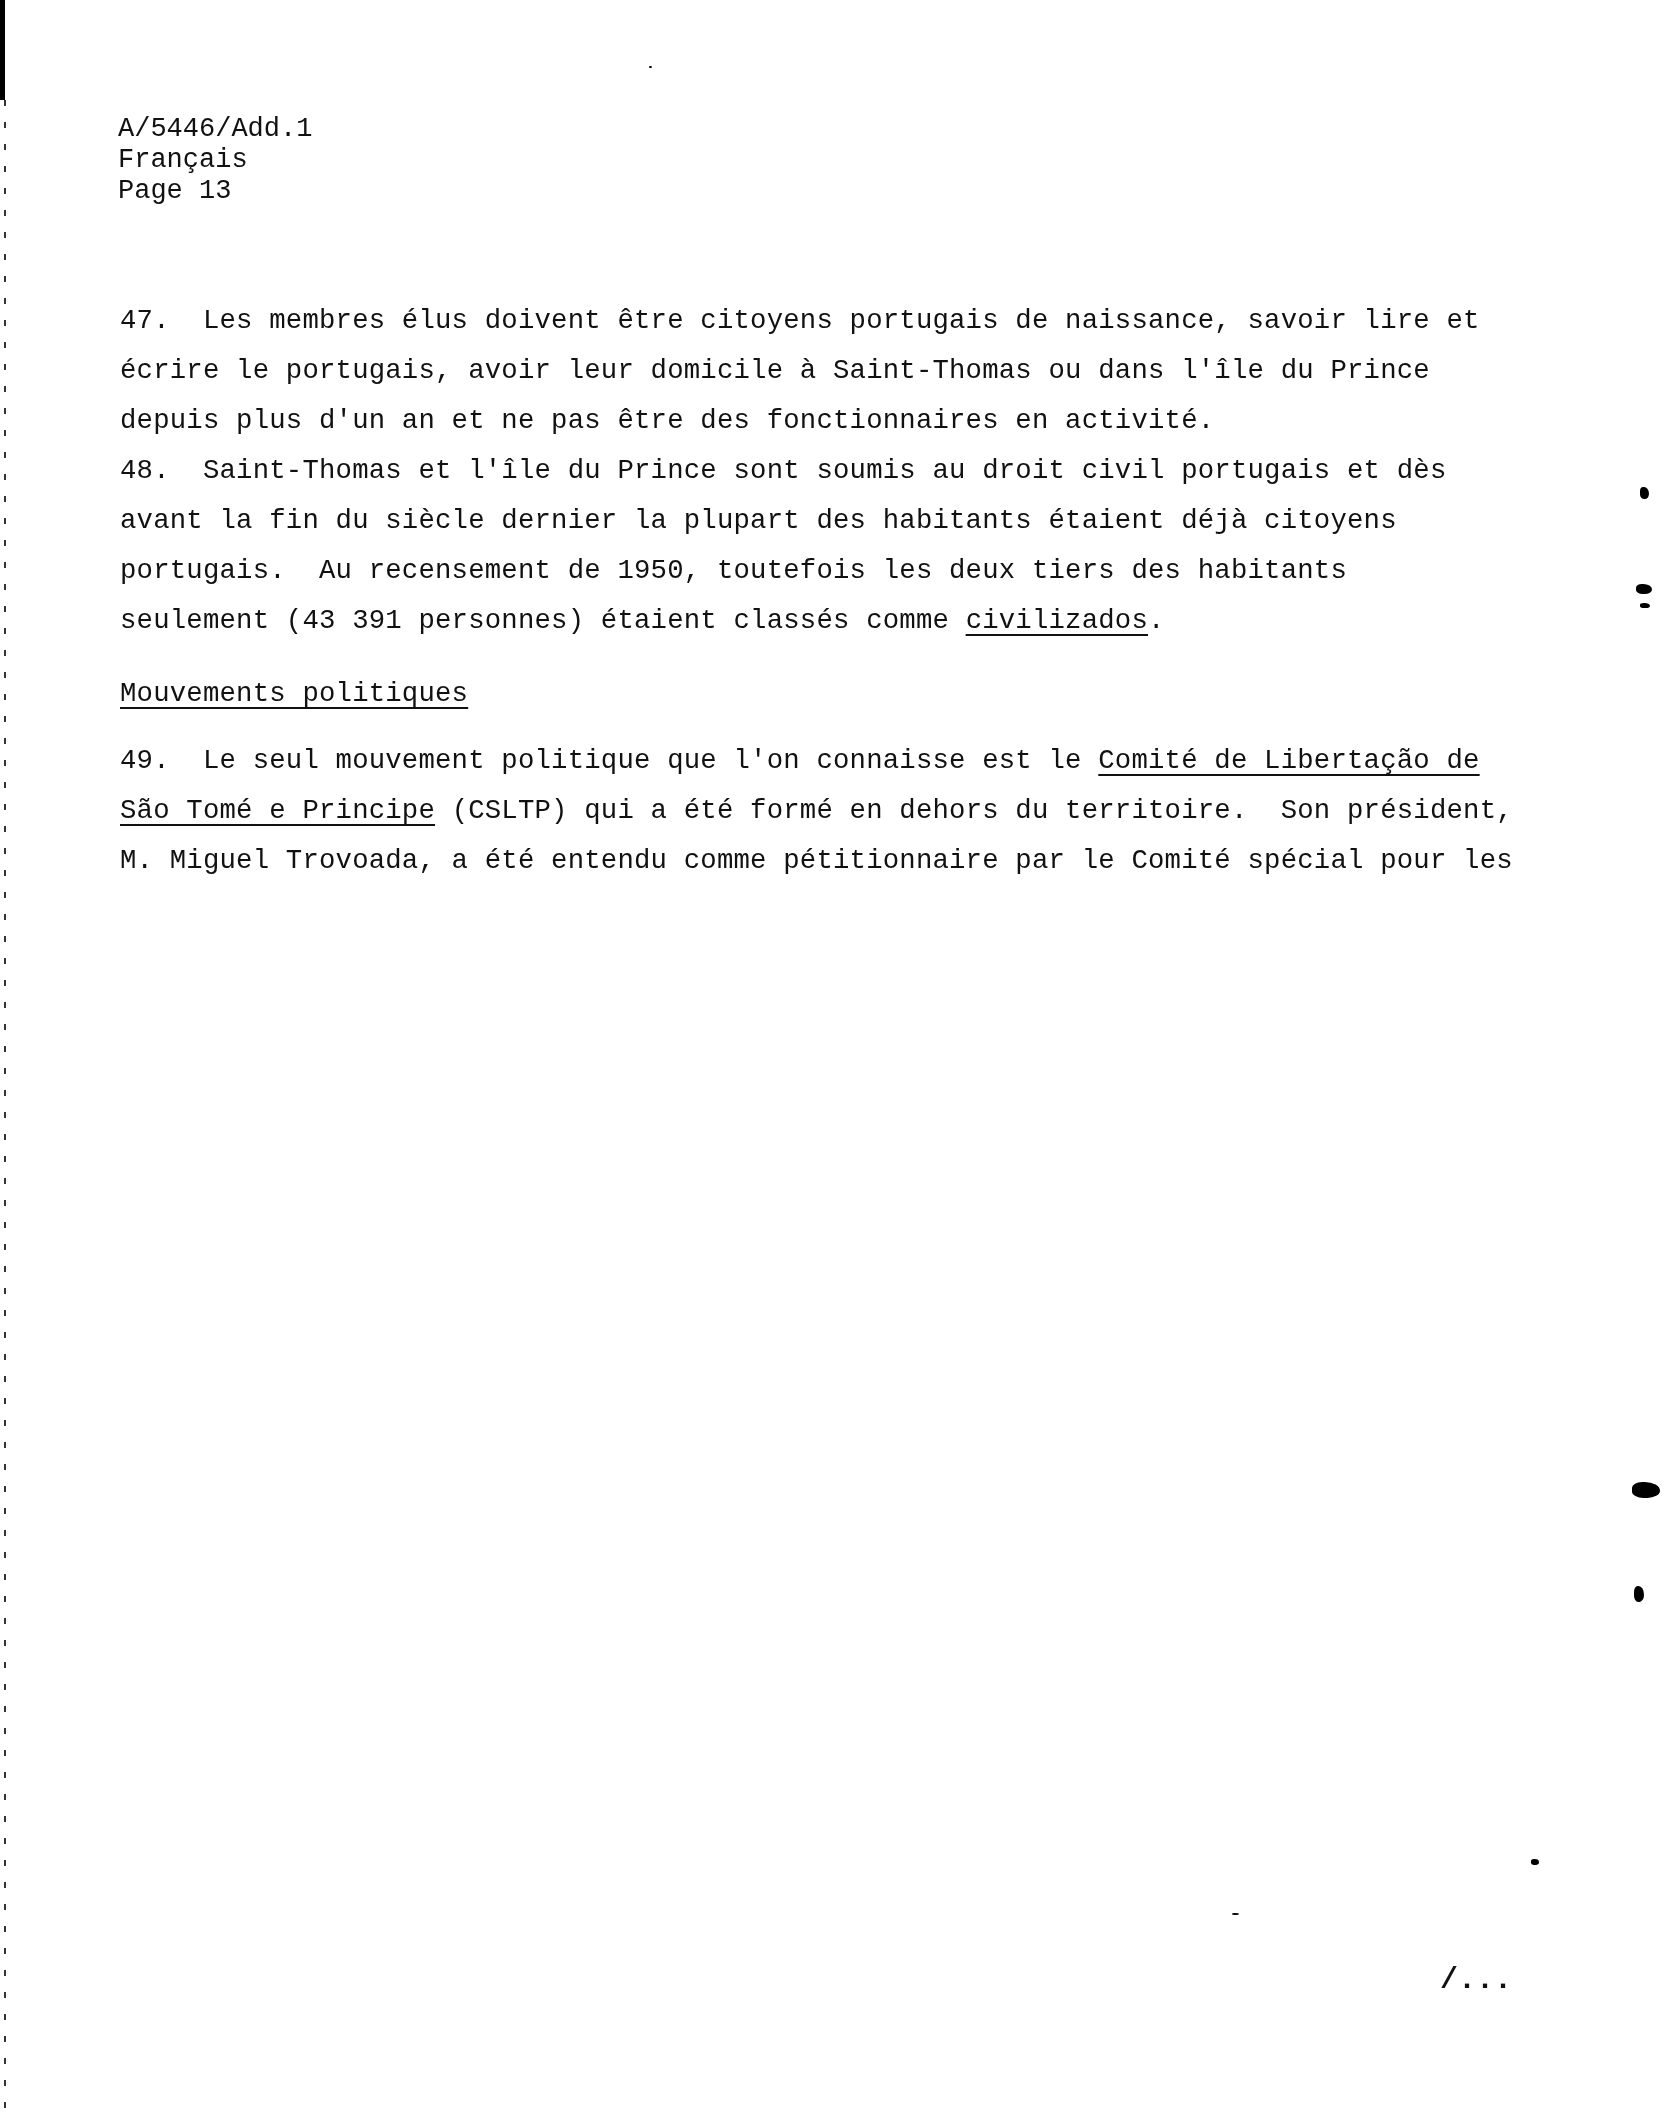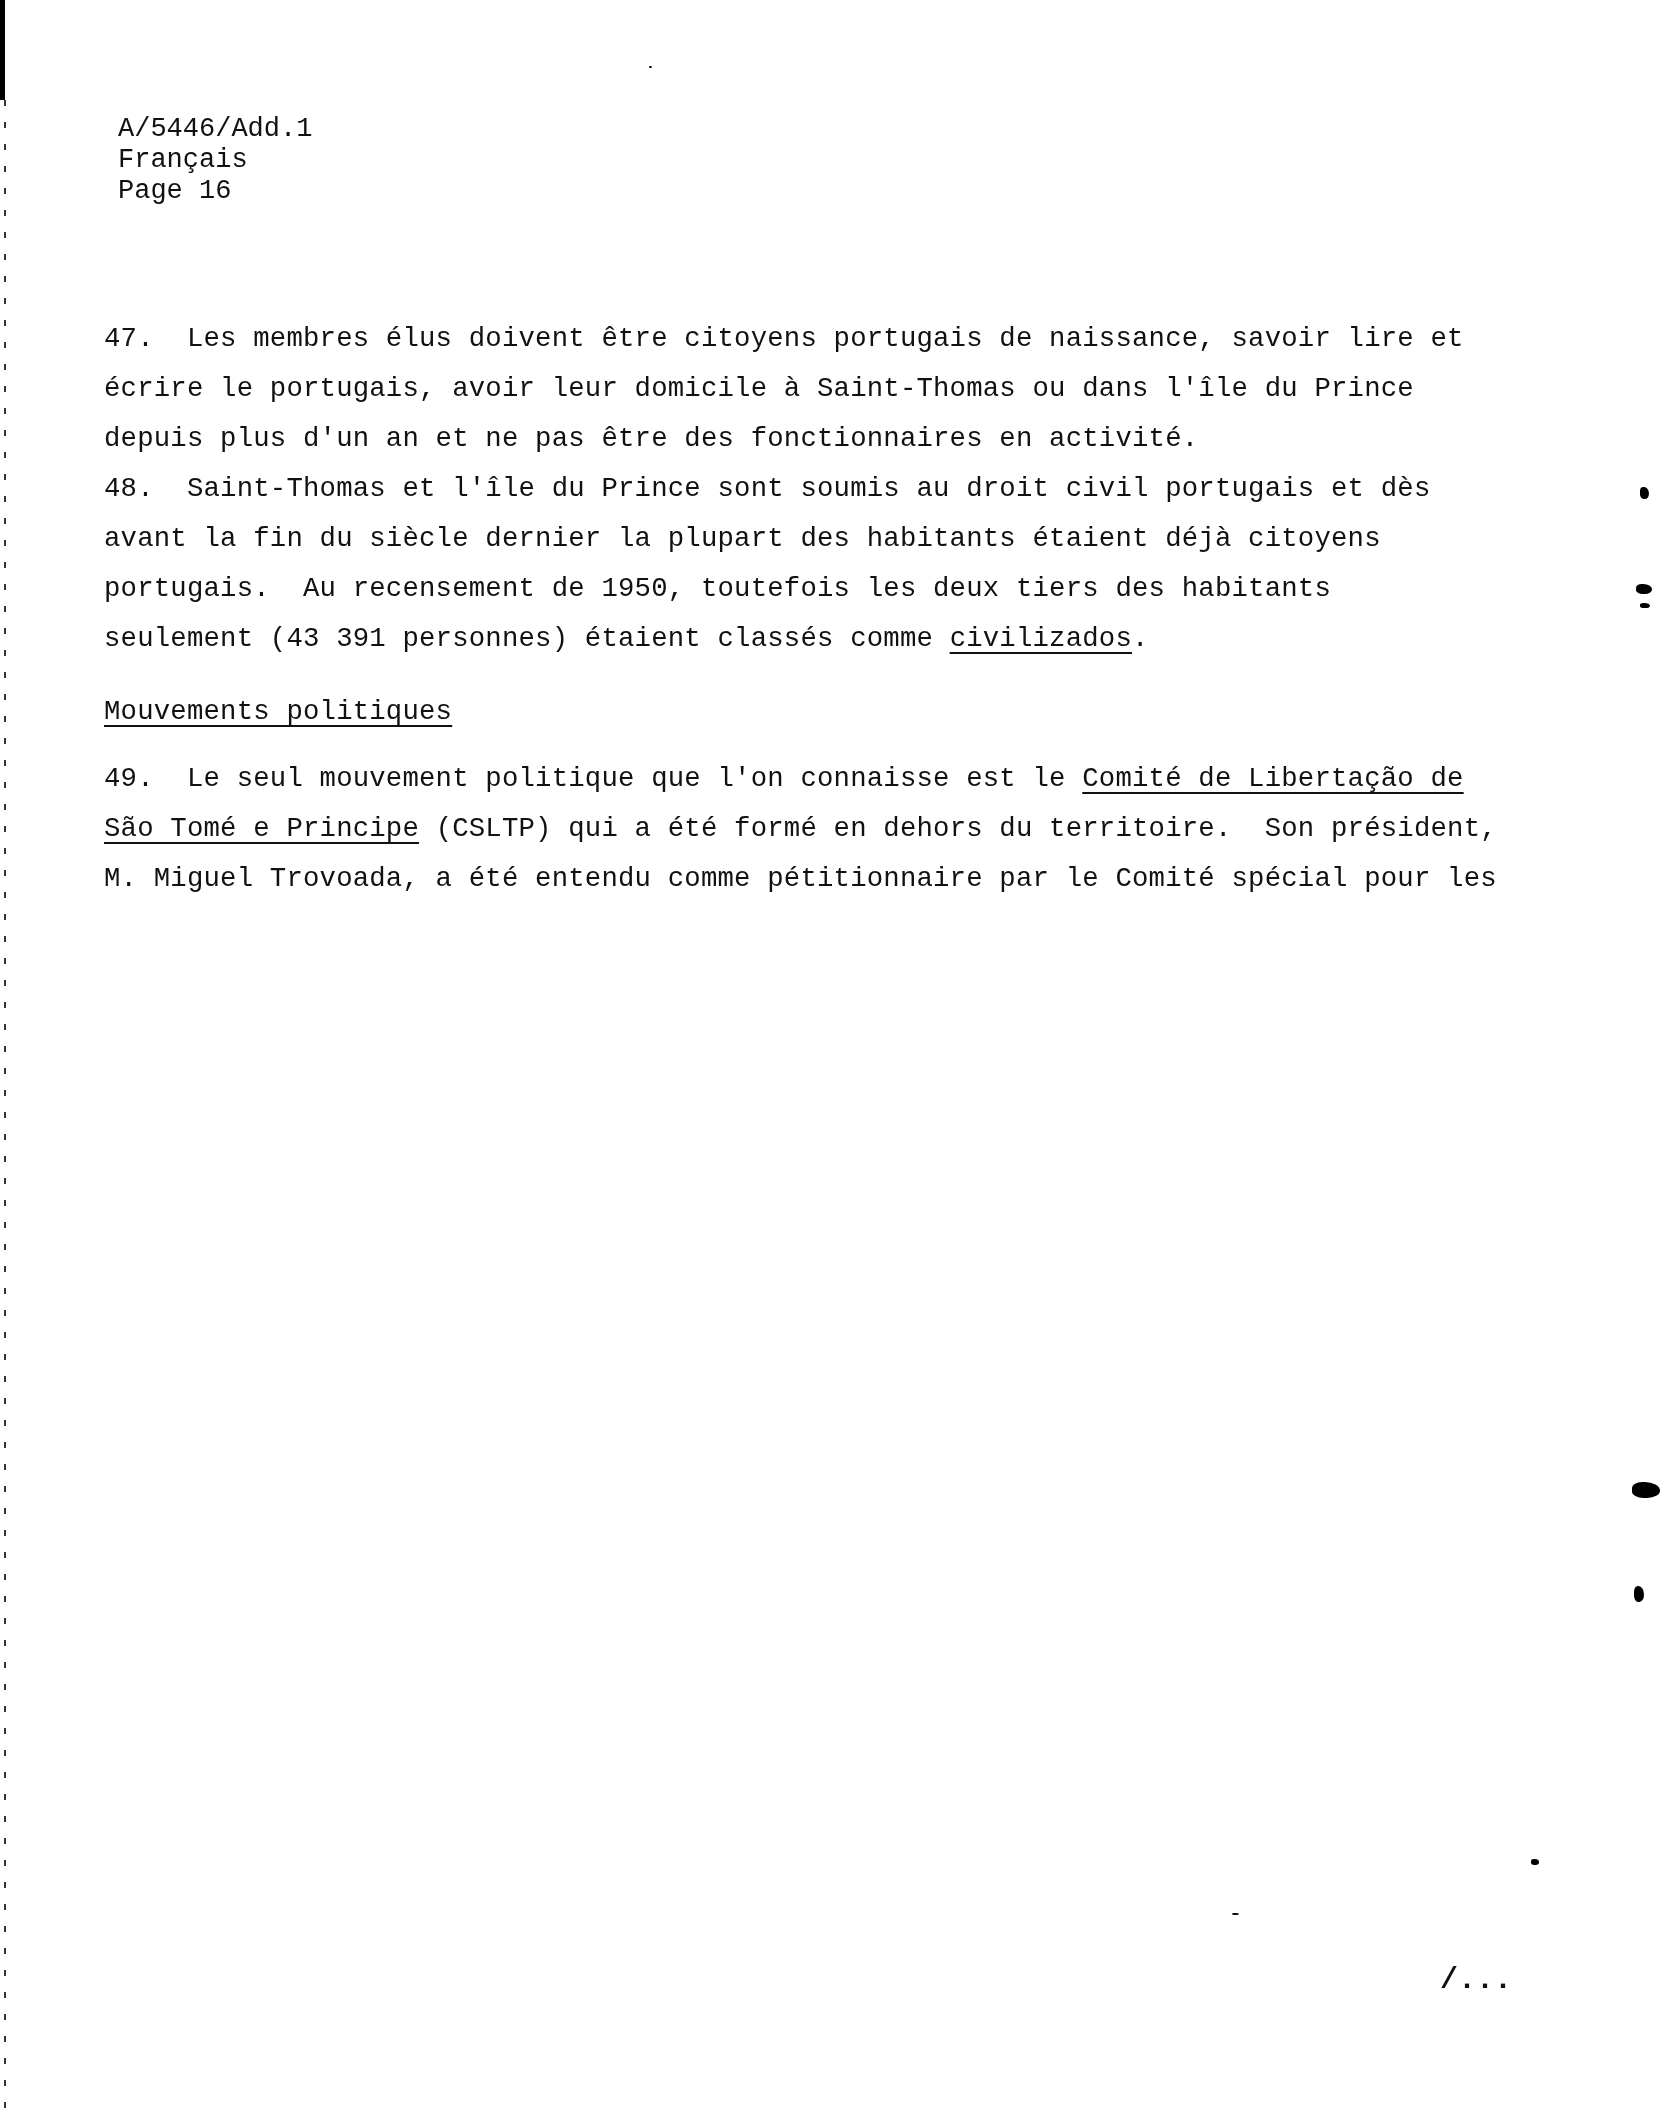--- a/index.html
+++ b/index.html
@@ -38,26 +38,25 @@
   .header {
     position: absolute;
     left: 118px;
     top: 114px;
     font-size: 27px;
     line-height: 31px;
   }
   .header div { white-space: pre; }
   .line {
     position: absolute;
-    left: 104px;
+    left: 120px;
     font-size: 27.3px;
     white-space: pre;
     line-height: 30px;
     letter-spacing: 0.2px;
-    margin-top: 18px;
   }
   .u {
     text-decoration: underline;
     text-decoration-thickness: 2px;
     text-underline-offset: 6px;
   }
   .cont {
     position: absolute;
     left: 1440px;
     top: 1963px;
@@ -75,21 +74,21 @@
 <body>
 
 <div class="page">
 
   <div class="edge-bar"></div>
   <div class="edge-dots"></div>
 
   <div class="header">
     <div>A/5446/Add.1</div>
     <div>Français</div>
-    <div>Page 16</div>
+    <div>Page 13</div>
   </div>
 
   <div class="line" style="top:306px">47.  Les membres élus doivent être citoyens portugais de naissance, savoir lire et</div>
   <div class="line" style="top:406px">depuis plus d'un an et ne pas être des fonctionnaires en activité.</div>
   <div class="line" style="top:356px">écrire le portugais, avoir leur domicile à Saint-Thomas ou dans l'île du Prince</div>
 
   <div class="line" style="top:456px">48.  Saint-Thomas et l'île du Prince sont soumis au droit civil portugais et dès</div>
   <div class="line" style="top:506px">avant la fin du siècle dernier la plupart des habitants étaient déjà citoyens</div>
   <div class="line" style="top:556px">portugais.  Au recensement de 1950, toutefois les deux tiers des habitants</div>
   <div class="line" style="top:606px"><span>seulement (43 391 personnes) étaient classés comme </span><span class="u">civilizados</span><span>.</span></div>

